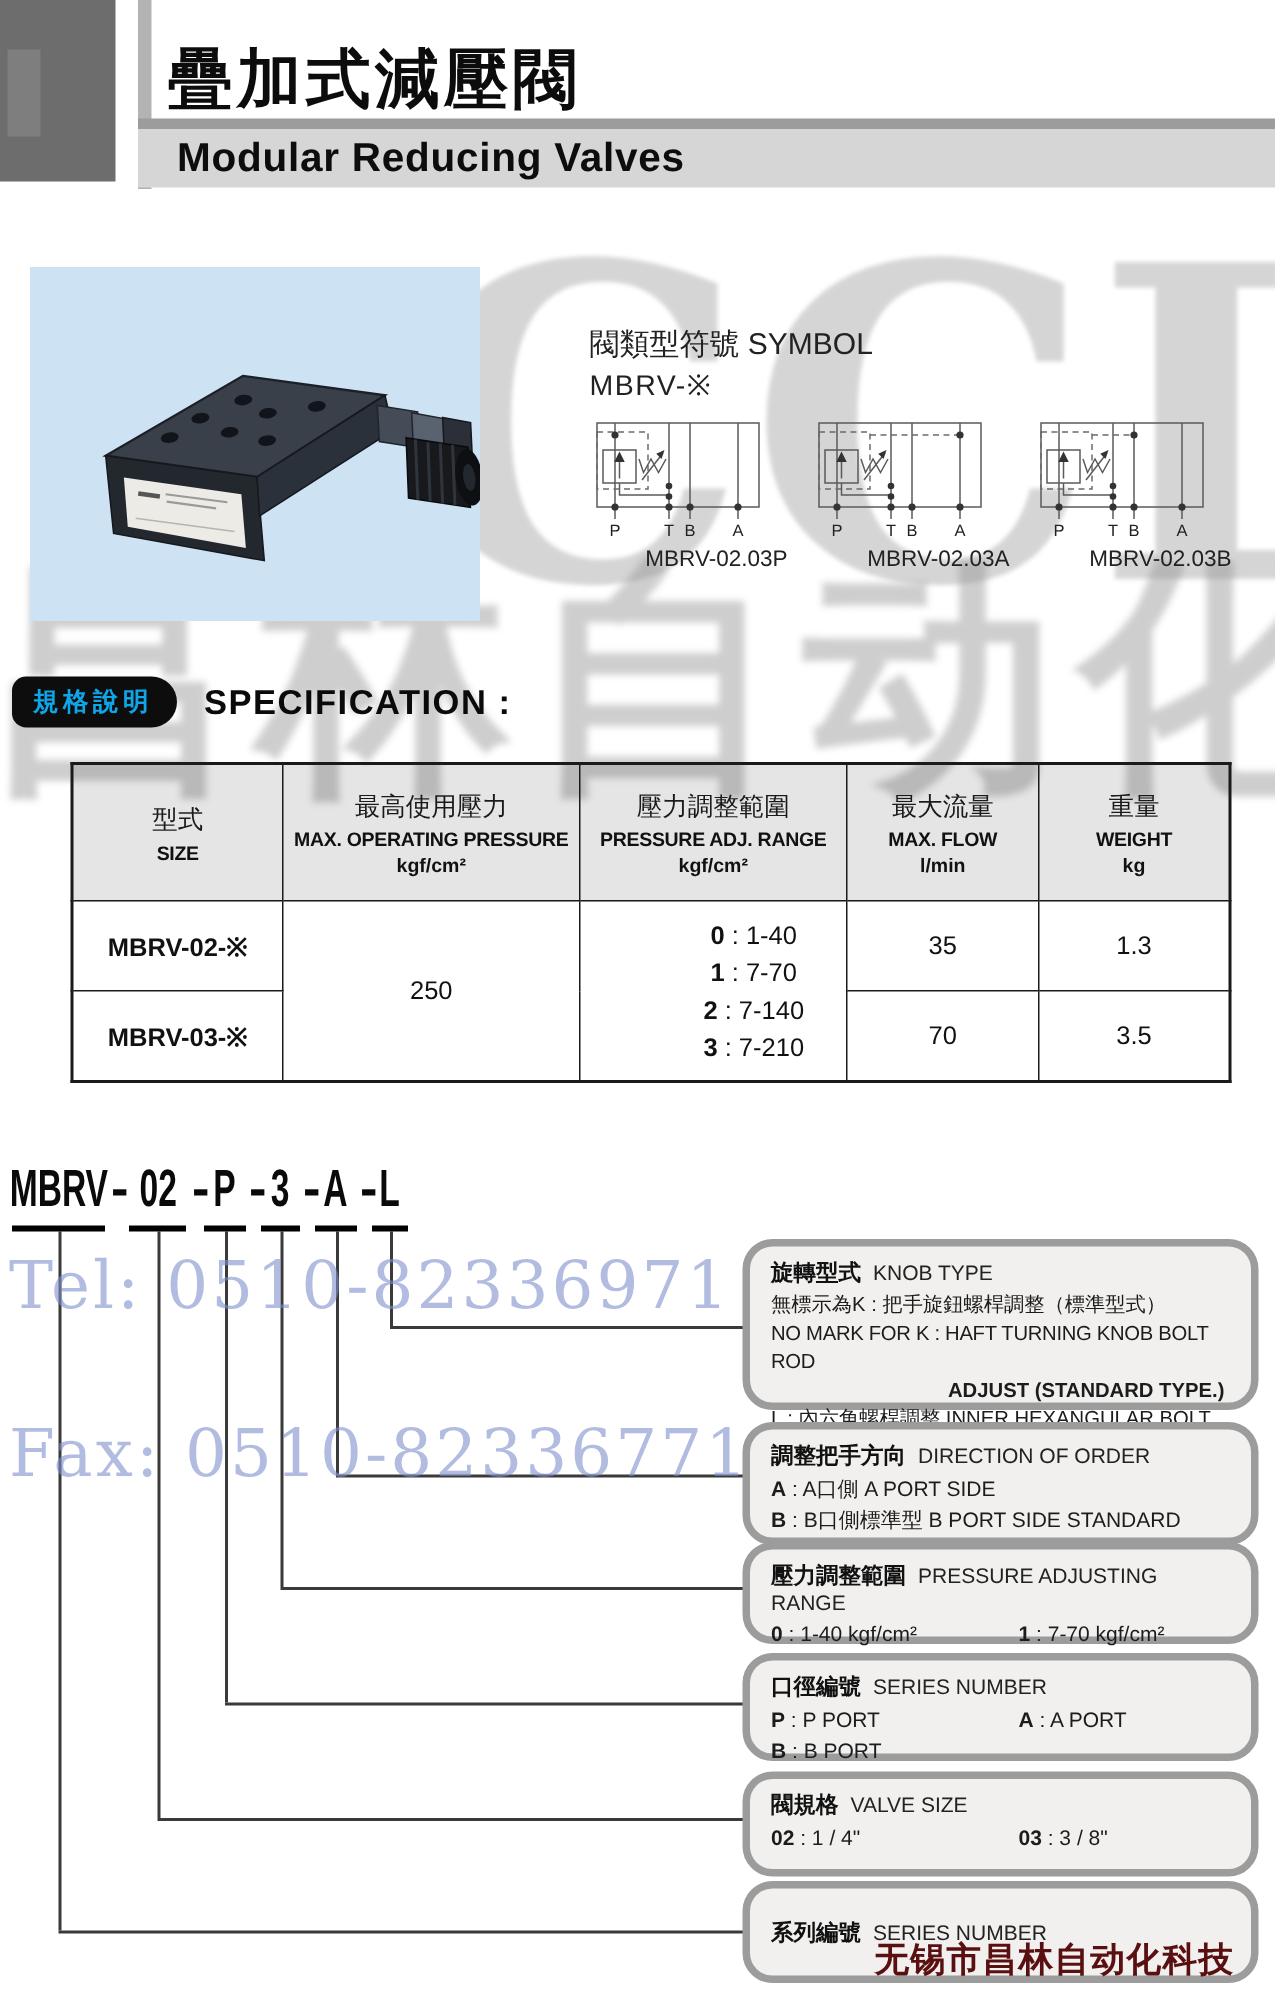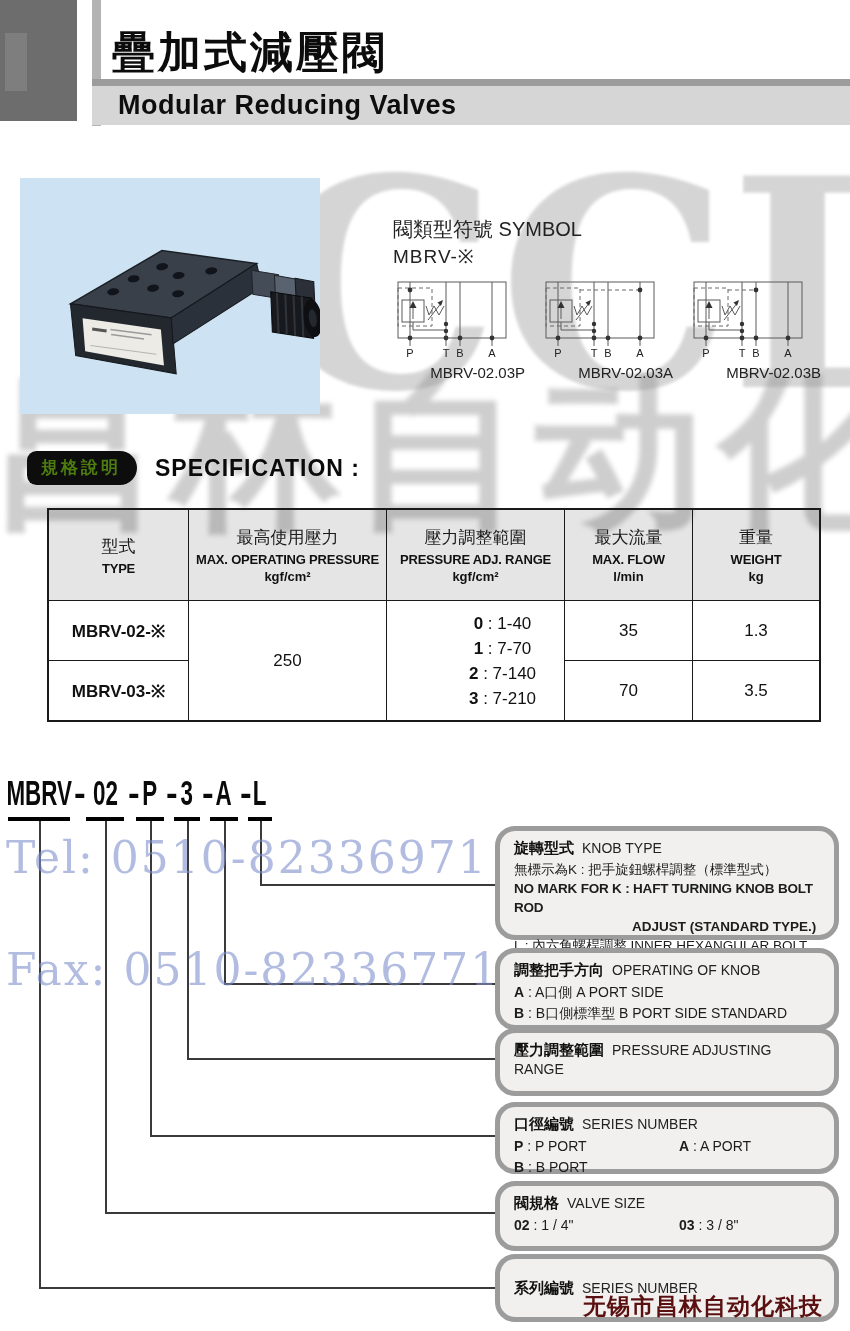--- a/index.html
+++ b/index.html
@@ -43,22 +43,22 @@
   .sline{stroke:#5a5a5a;stroke-width:1;}
   .sdash{fill:none;stroke:#6a6a6a;stroke-width:1;stroke-dasharray:4 3;}
   .sdot{fill:#333;}
   .sarrow{fill:#333;}
   .stext{font-size:11px;fill:#222;font-family:"Liberation Sans",sans-serif;}
 
   
   .section-row{position:absolute;left:8px;display:flex;align-items:center;gap:18px;z-index:3;}
   .spec-row{top:451px;}
   .order-row{top:731px;}
-  .badge{background:#0d0d0d;color:#4d7c0f;font-size:17px;font-weight:700;letter-spacing:3px;
-         padding:5px 16px 6px 14px;border-radius:10px 18px 18px 10px;margin-left:19px;}
+  .badge{background:#0d0d0d;color:#0ea5e9;font-size:17px;font-weight:700;letter-spacing:3px;
+         padding:5px 16px 6px 14px;border-radius:10px 18px 18px 10px;}
   .section-heading{font-size:23px;font-weight:700;letter-spacing:1px;color:#0a0a0a;}
 
   
   .spec-table{position:absolute;left:47px;top:508px;z-index:3;border-collapse:collapse;}
   .spec-table td,.spec-table th{border:1.5px solid #1a1a1a;text-align:center;vertical-align:middle;}
   .spec-table{border:2.5px solid #1a1a1a;}
   .spec-table th{background:rgba(0,0,0,0.10);height:88px;font-weight:400;}
   .th-zh{font-size:17px;color:#1a1a1a;}
   .th-en{font-size:13px;font-weight:700;letter-spacing:-0.2px;margin-top:3px;}
   .th-unit{font-size:13px;font-weight:700;margin-top:2px;}
@@ -80,21 +80,21 @@
   .vline{position:absolute;width:1.5px;background:#3a3a3a;z-index:2;}
   .hline{position:absolute;height:1.5px;background:#3a3a3a;z-index:2;}
 
   
   .cbox{position:absolute;left:495px;width:344px;box-sizing:border-box;z-index:3;
         background:#f1f0ee;border:5px solid #9c9c9c;border-radius:20px;padding:8px 10px 6px 14px;}
   .cbox-title{font-size:15px;margin-bottom:2px;}
   .cbox-title .zh{font-weight:700;color:#111;}
   .cbox-title .en{font-weight:400;color:#222;margin-left:8px;font-size:14px;}
   .cbox-line{font-size:13.5px;color:#1c1c1c;line-height:19px;}
-  .cbox-line.bold{font-weight:700;letter-spacing:-0.2px;}
+  .cbox-line.bold{font-weight:400;letter-spacing:-0.2px;}
   .cbox-line.ind1{padding-left:118px;font-weight:700;}
   .cbox-line.ind2{padding-left:150px;}
   .cbox-items{display:grid;grid-template-columns:165px 1fr;font-size:14px;line-height:21px;color:#1c1c1c;}
   .cbox-items.single{grid-template-columns:1fr;}
   .cbox-items .ik{font-weight:700;}
   .box1{top:826px;height:114px;}
   .box2{top:948px;height:82px;}
   .box3{top:1028px;height:68px;}
   .box4{top:1102px;height:72px;}
   .box5{top:1181px;height:70px;}
@@ -255,21 +255,21 @@
   <div class="section-row spec-row">
     <span class="badge">規格說明</span>
     <span class="section-heading">SPECIFICATION :</span>
   </div>
 
   <table class="spec-table">
     <tbody>
         <tr>
       <th style="width:137px;">
         <div class="th-zh">型式</div>
-        <div class="th-en">TYPE</div>
+        <div class="th-en">SIZE</div>
       </th>
       <th style="width:195px;">
         <div class="th-zh">最高使用壓力</div>
         <div class="th-en">MAX. OPERATING PRESSURE</div>
         <div class="th-unit">kgf/cm²</div>
       </th>
       <th style="width:175px;">
         <div class="th-zh">壓力調整範圍</div>
         <div class="th-en">PRESSURE ADJ. RANGE</div>
         <div class="th-unit">kgf/cm²</div>
@@ -349,31 +349,37 @@
     </div>
     <div class="cbox-line">無標示為K : 把手旋鈕螺桿調整（標準型式）</div>
     <div class="cbox-line bold">NO MARK FOR K : HAFT TURNING KNOB BOLT ROD</div>
     <div class="cbox-line ind1">ADJUST (STANDARD TYPE.)</div>
     <div class="cbox-line">L : 內六角螺桿調整  INNER HEXANGULAR BOLT ROD</div>
     <div class="cbox-line ind2">ADJUST.</div>
   </div>
 
   <div class="cbox box2">
     <div class="cbox-title">
-      <span class="zh">調整把手方向</span><span class="en">OPERATING OF KNOB</span>
+      <span class="zh">調整把手方向</span><span class="en">DIRECTION OF ORDER</span>
     </div>
     <div class="cbox-items single">
       <div><span class="ik">A</span><span> : A口側  A PORT SIDE</span></div>
       <div><span class="ik">B</span><span> : B口側標準型  B PORT SIDE STANDARD TYPE</span></div>
     </div>
   </div>
 
   <div class="cbox box3">
     <div class="cbox-title">
       <span class="zh">壓力調整範圍</span><span class="en">PRESSURE ADJUSTING RANGE</span>
+    </div>
+    <div class="cbox-items">
+      <div><span class="ik">0</span><span> : 1-40 kgf/cm²</span></div>
+      <div><span class="ik">1</span><span> : 7-70 kgf/cm²</span></div>
+      <div><span class="ik">2</span><span> : 7-140 kgf/cm²</span></div>
+      <div><span class="ik">3</span><span> : 7-210 kgf/cm²</span></div>
     </div>
   </div>
 
   <div class="cbox box4">
     <div class="cbox-title">
       <span class="zh">口徑編號</span><span class="en">SERIES NUMBER</span>
     </div>
     <div class="cbox-items">
       <div><span class="ik">P</span><span> : P PORT</span></div>
       <div><span class="ik">A</span><span> : A PORT</span></div>

